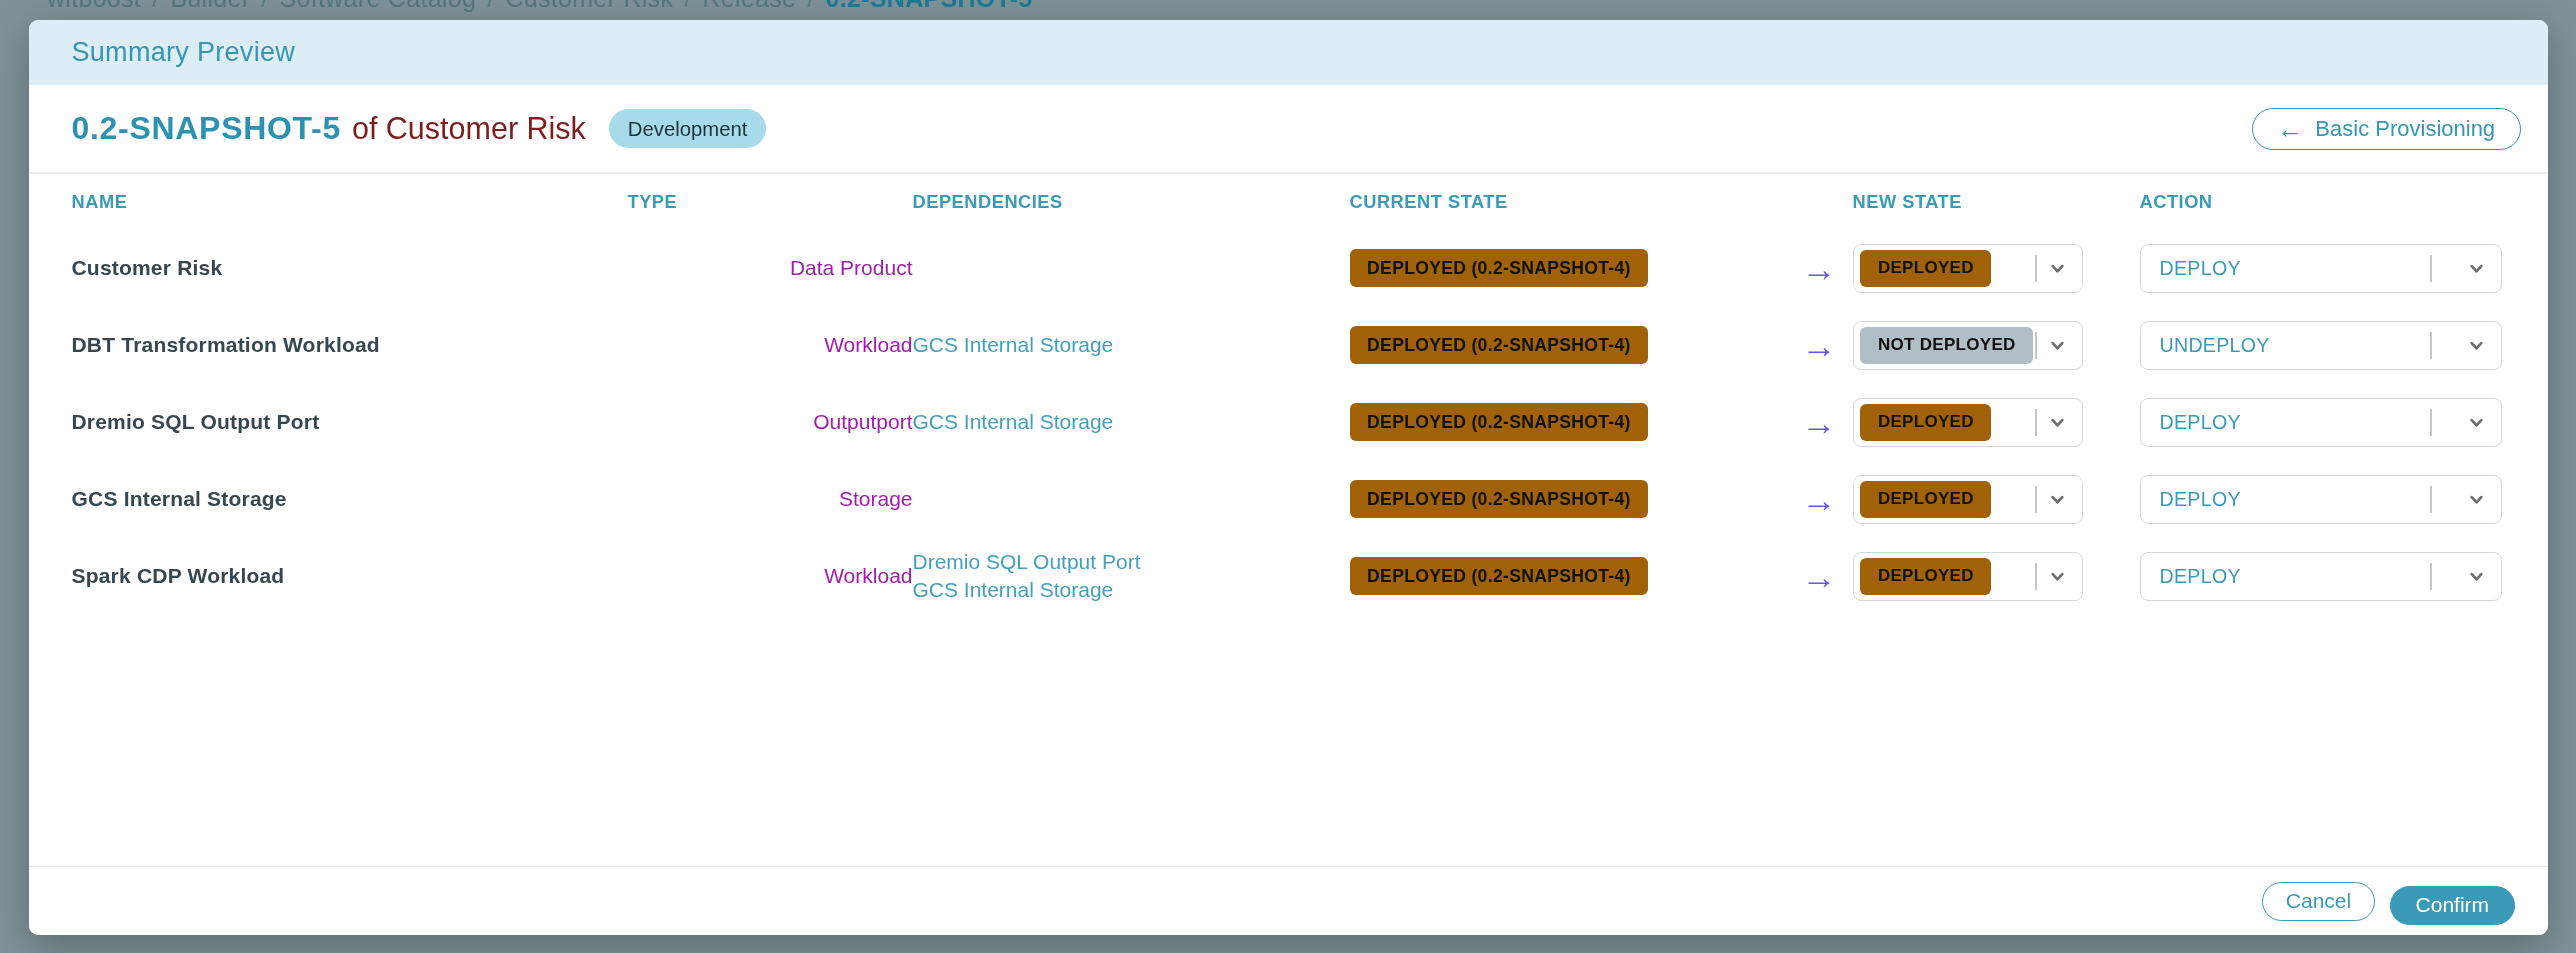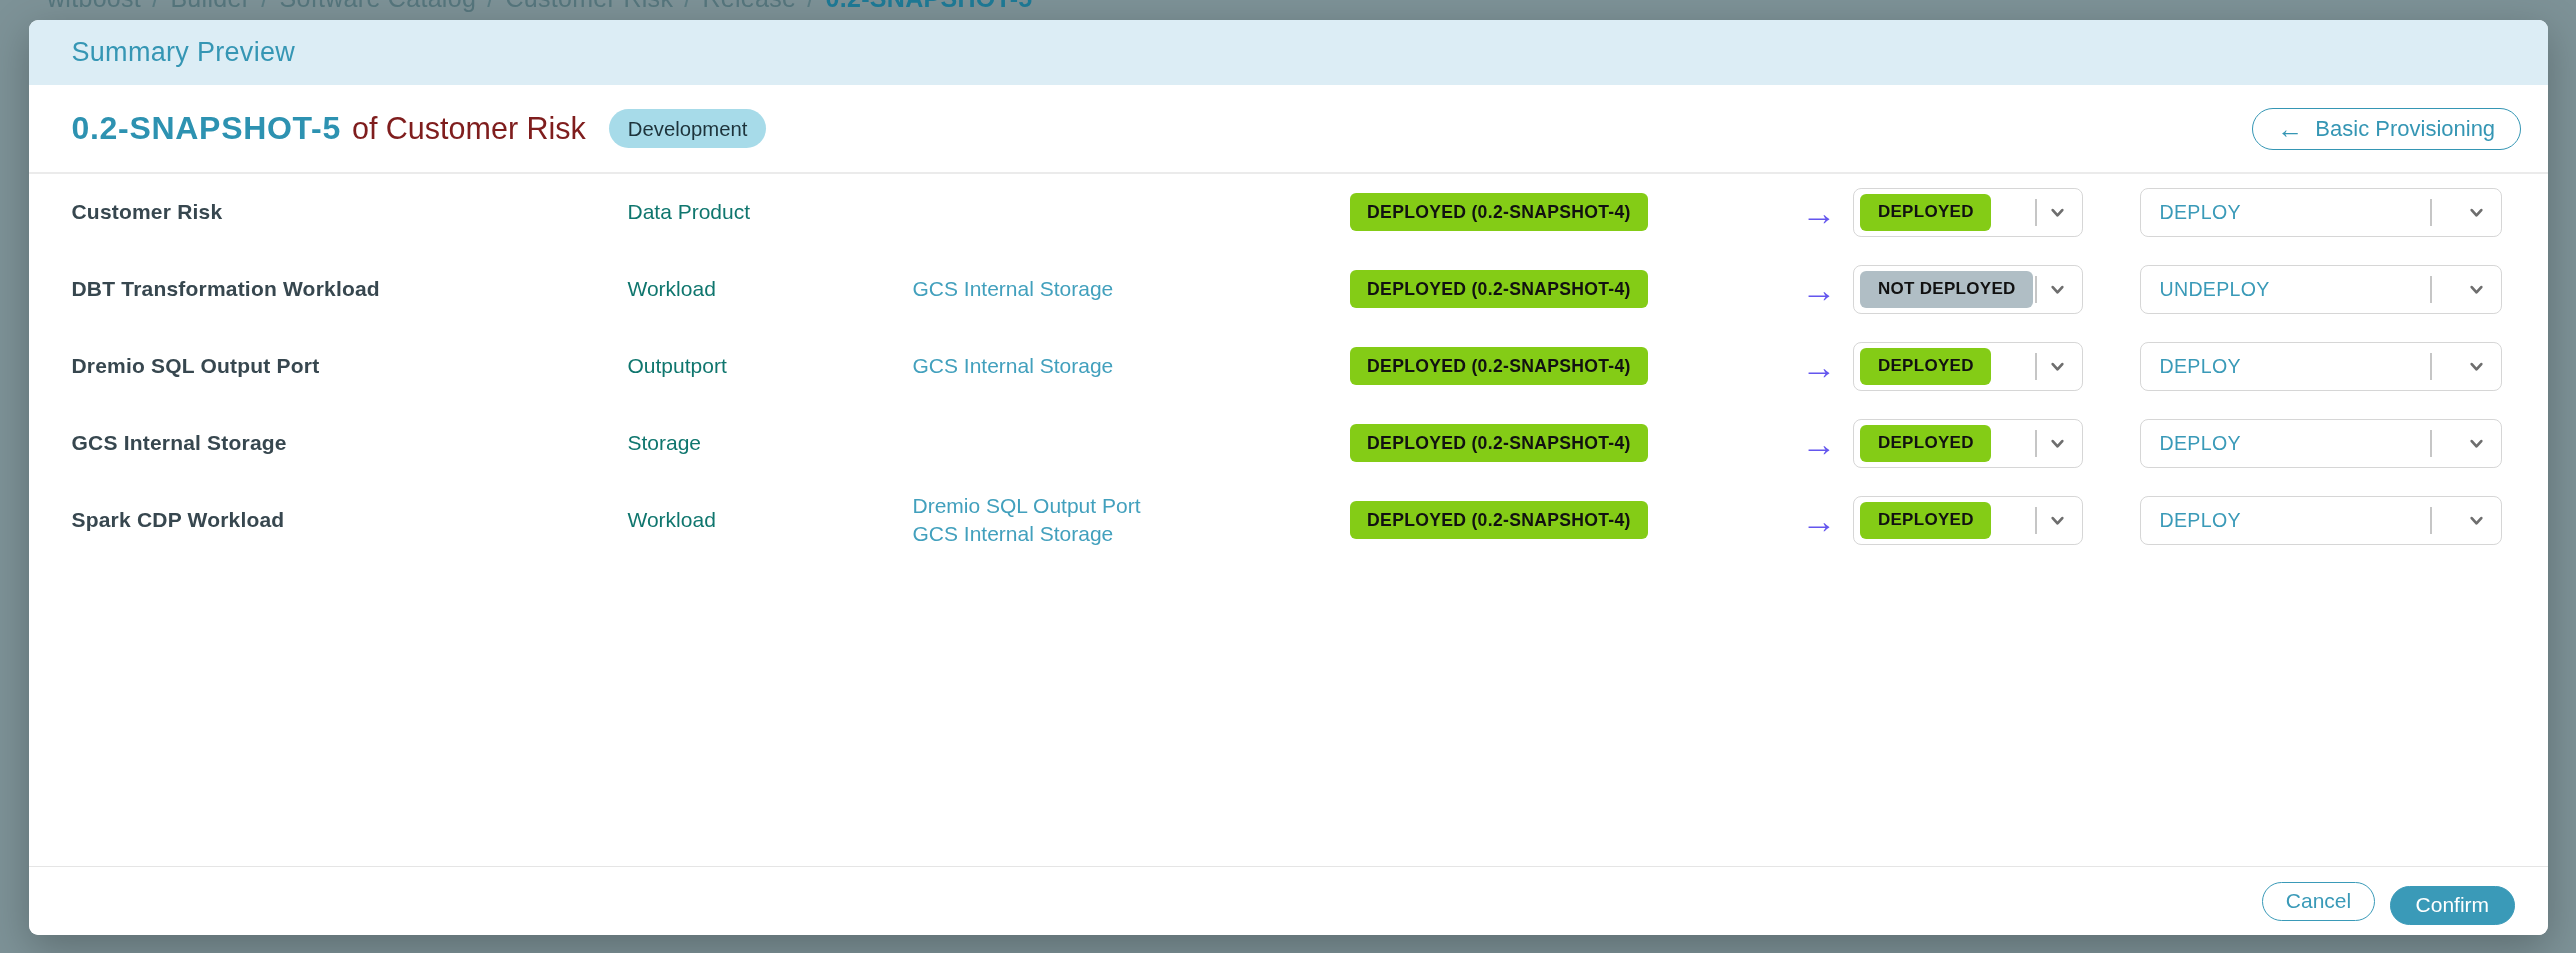--- a/index.html
+++ b/index.html
@@ -69,33 +69,33 @@
     grid-template-columns:556px 285px 437px 452px 51px 287px 1fr;
     padding-left:43px; align-items:center;
   }
   .thead { height:56px; flex:0 0 56px; }
   .th {
     font-size:18.3px; font-weight:600; color:#3a9ab8;
     letter-spacing:0.5px; text-transform:uppercase;
   }
   .trow { height:77px; flex:0 0 77px; }
   .cell-name { font-size:21px; font-weight:bold; color:#37474f; letter-spacing:0.2px; }
-  .cell-type { font-size:21px; color:#0f766e; }
+  .cell-type { font-size:21px; color:#a21caf;text-align:right; }
   .dep-link {
     display:block; font-size:21px; color:#42a0bd;
     line-height:28.5px; text-decoration:none; cursor:pointer;
   }
   .chip {
     display:inline-flex; align-items:center; justify-content:center;
     height:38px; padding:0 17.6px;
     border-radius:6.1px;
     font-size:17.6px; font-weight:bold; color:#111;
     letter-spacing:0.3px; white-space:nowrap;
   }
-  .chip-green, .chip[data-variant="green"] { background:#84cc16; }
+  .chip-green, .chip[data-variant="green"] { background:#a16207; }
   .chip[data-variant="gray"] { background:#b0bec5; }
   .arrow-cell { font-size:35px; color:#6456ee; line-height:1; }
 
   .select {
     display:flex; align-items:center;
     height:49px; background:#fff;
     border:1.4px solid #d6d6d6; border-radius:8.1px;
     cursor:pointer;
   }
   .select-state { width:230px; padding:0 12.2px 0 6.8px; }
@@ -141,20 +141,29 @@
     <span class="env-badge">Development</span>
     <span class="title-spacer"></span>
     <button class="back-btn">
       <span class="back-arrow">←</span>
       <span>Basic Provisioning</span>
     </button>
   </div>
 
   <div class="title-divider"></div>
 
+  <div class="thead">
+    <span class="th">NAME</span>
+    <span class="th">TYPE</span>
+    <span class="th">DEPENDENCIES</span>
+    <span class="th">CURRENT STATE</span>
+    <span class="th"></span>
+    <span class="th">NEW STATE</span>
+    <span class="th">ACTION</span>
+  </div>
 
   <div class="trow">
     <span class="cell-name">Customer Risk</span>
     <span class="cell-type">Data Product</span>
     <span></span>
     <span><span class="chip chip-green">DEPLOYED (0.2-SNAPSHOT-4)</span></span>
     <span class="arrow-cell">→</span>
     <span>
       <span class="select select-state">
         <span class="chip" data-variant="green">DEPLOYED</span>

